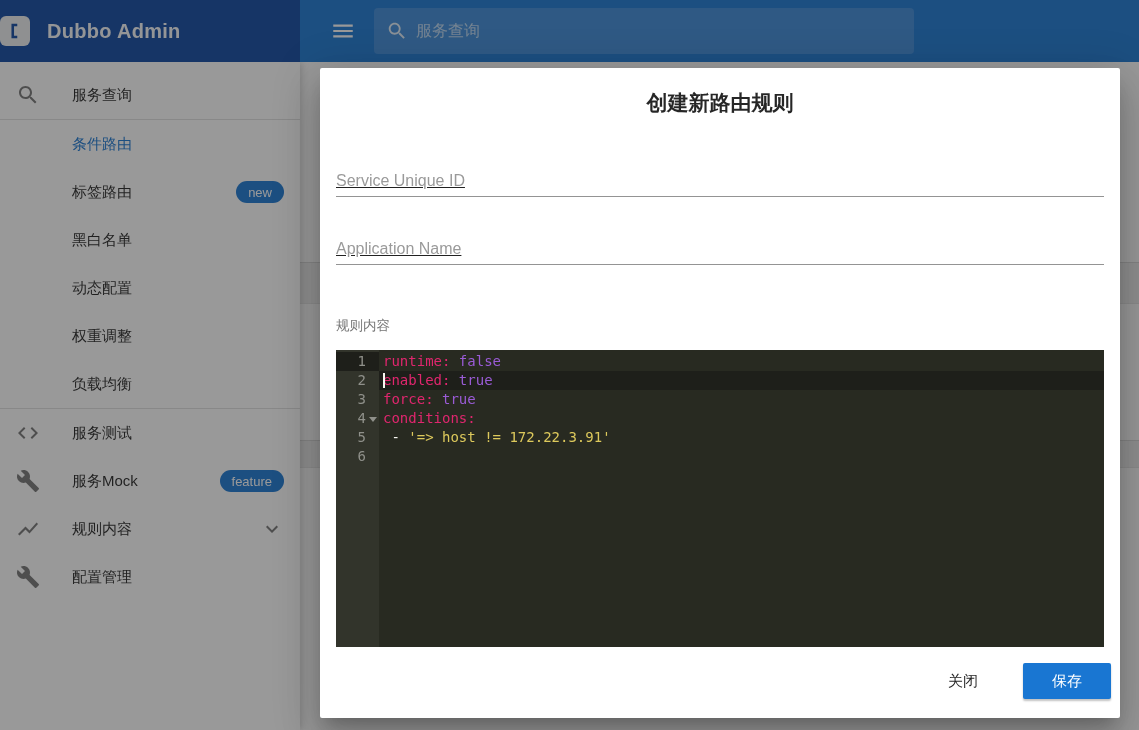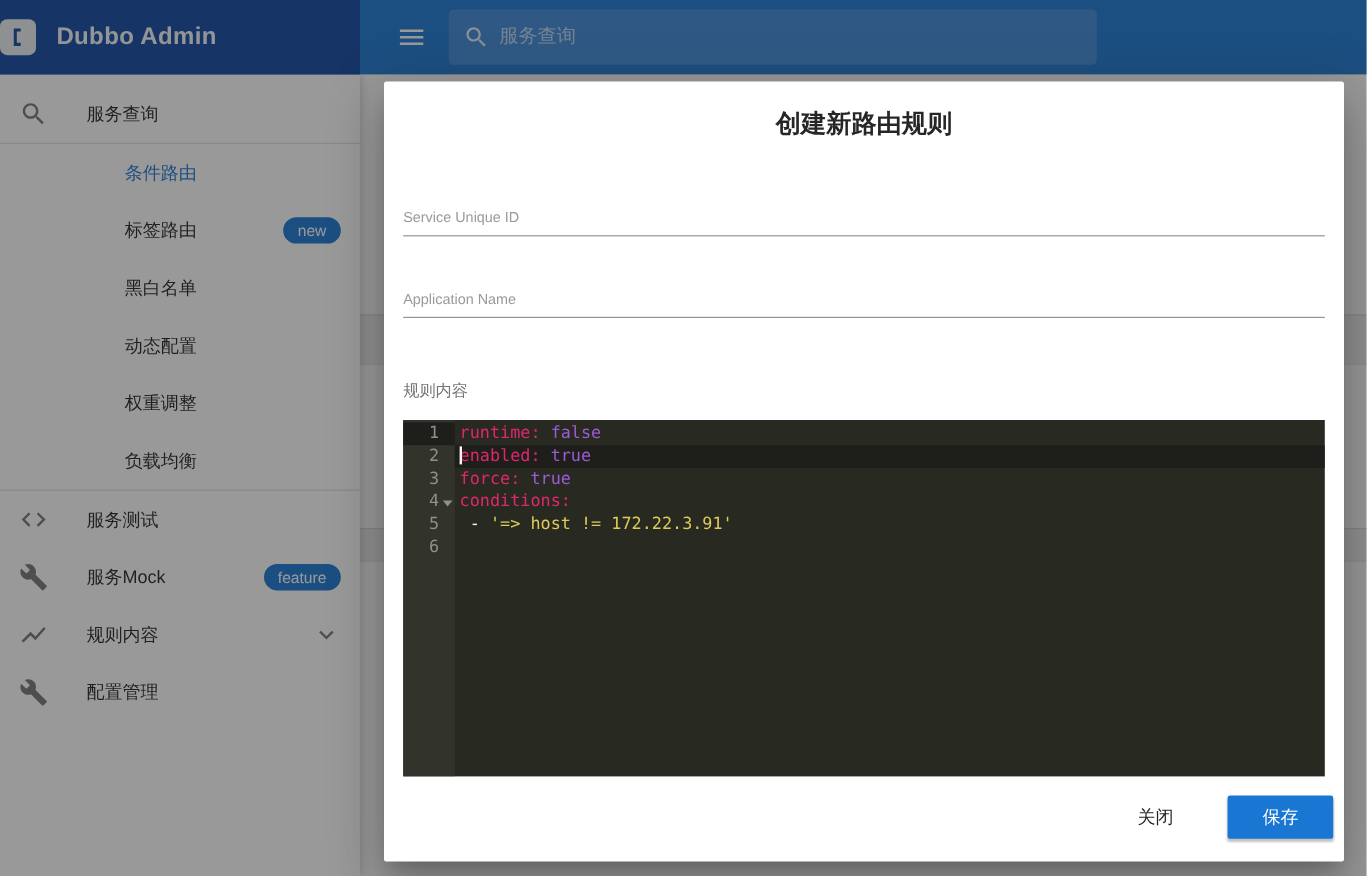--- a/index.html
+++ b/index.html
@@ -18,38 +18,38 @@
   .searchbox svg { flex:none; margin-right:8px; }
   .searchbox input { flex:1; background:transparent; border:0; outline:0; color:#fff; font-size:16px; font-family:inherit; }
   .searchbox input::placeholder { color:rgba(255,255,255,0.65); }
 
   
   .sidebar { position:absolute; top:62px; left:0; width:300px; bottom:0; background:#ffffff; z-index:2; box-shadow:2px 0 7px rgba(0,0,0,0.18); }
   .nav { padding-top:9px; }
   .nav-row { height:48px; display:flex; align-items:center; padding:0 16px; cursor:pointer; }
   .nav-icon { width:24px; height:24px; margin-right:32px; flex:none; }
   .nav-label { font-size:15px; color:rgba(0,0,0,0.87); }
-  .nav-row.sub { padding-left:104px; }
+  .nav-row.sub { padding-left:72px; }
   .nav-row.active .nav-label { color:#1976d2; }
   .badge { margin-left:auto; background:#1976d2; color:#fff; font-size:13px; height:22px; border-radius:11px; padding:0 12px; display:flex; align-items:center; }
   .chev { margin-left:auto; width:24px; height:24px; }
   .divider { height:1px; background:rgba(0,0,0,0.12); }
 
   
   .content { position:absolute; left:300px; top:62px; right:0; bottom:0; background:#ffffff; z-index:1; }
   .tband1 { position:absolute; left:0; right:0; top:200px; height:42px; background:#eeeeee; border-top:1px solid #d9d9d9; border-bottom:1px solid #e6e6e6; }
   .tband2 { position:absolute; left:0; right:0; top:378px; height:28px; background:#eeeeee; border-top:1px solid #d9d9d9; border-bottom:1px solid #e6e6e6; }
 
   
   .overlay { position:absolute; inset:0; background:rgba(33,33,33,0.46); z-index:50; }
   .modal { position:absolute; left:320px; top:68px; width:800px; height:650px; background:#fff; z-index:100; border-radius:2px;
            box-shadow:0 11px 15px -7px rgba(0,0,0,.2), 0 24px 38px 3px rgba(0,0,0,.14), 0 9px 46px 8px rgba(0,0,0,.12); }
   .modal-title { text-align:center; padding-top:21px; font-size:21px; color:rgba(0,0,0,0.85); }
   .field { position:absolute; left:16px; width:768px; }
-  .field input { width:100%; height:32px; border:0; border-bottom:1px solid #949494; outline:0; font-size:12px; font-family:inherit; color:rgba(0,0,0,0.87); background:transparent; }
+  .field input { width:100%; height:32px; border:0; border-bottom:1px solid #949494; outline:0; font-size:16px; font-family:inherit; color:rgba(0,0,0,0.87); background:transparent;text-decoration:underline; }
   .field input::placeholder { color:#9a9a9a; }
   .f1 { top:97px; } .f2 { top:165px; }
   .editor-label { position:absolute; left:16px; top:249px; font-size:13.5px; color:#757575; }
 
   
   .editor { position:absolute; left:16px; top:282px; width:768px; height:297px; background:#282a21; cursor:text;
             font-family:"DejaVu Sans Mono","Liberation Mono",monospace; font-size:14px; line-height:19px; overflow:hidden; }
   .gutter { position:absolute; left:0; top:0; bottom:0; width:43px; background:#32342b; color:#8f908a; padding-top:2px; }
   .gutter-row { height:19px; text-align:right; padding-right:13px; position:relative; }
   .gutter-row.active { background:#1e1f1a; }

